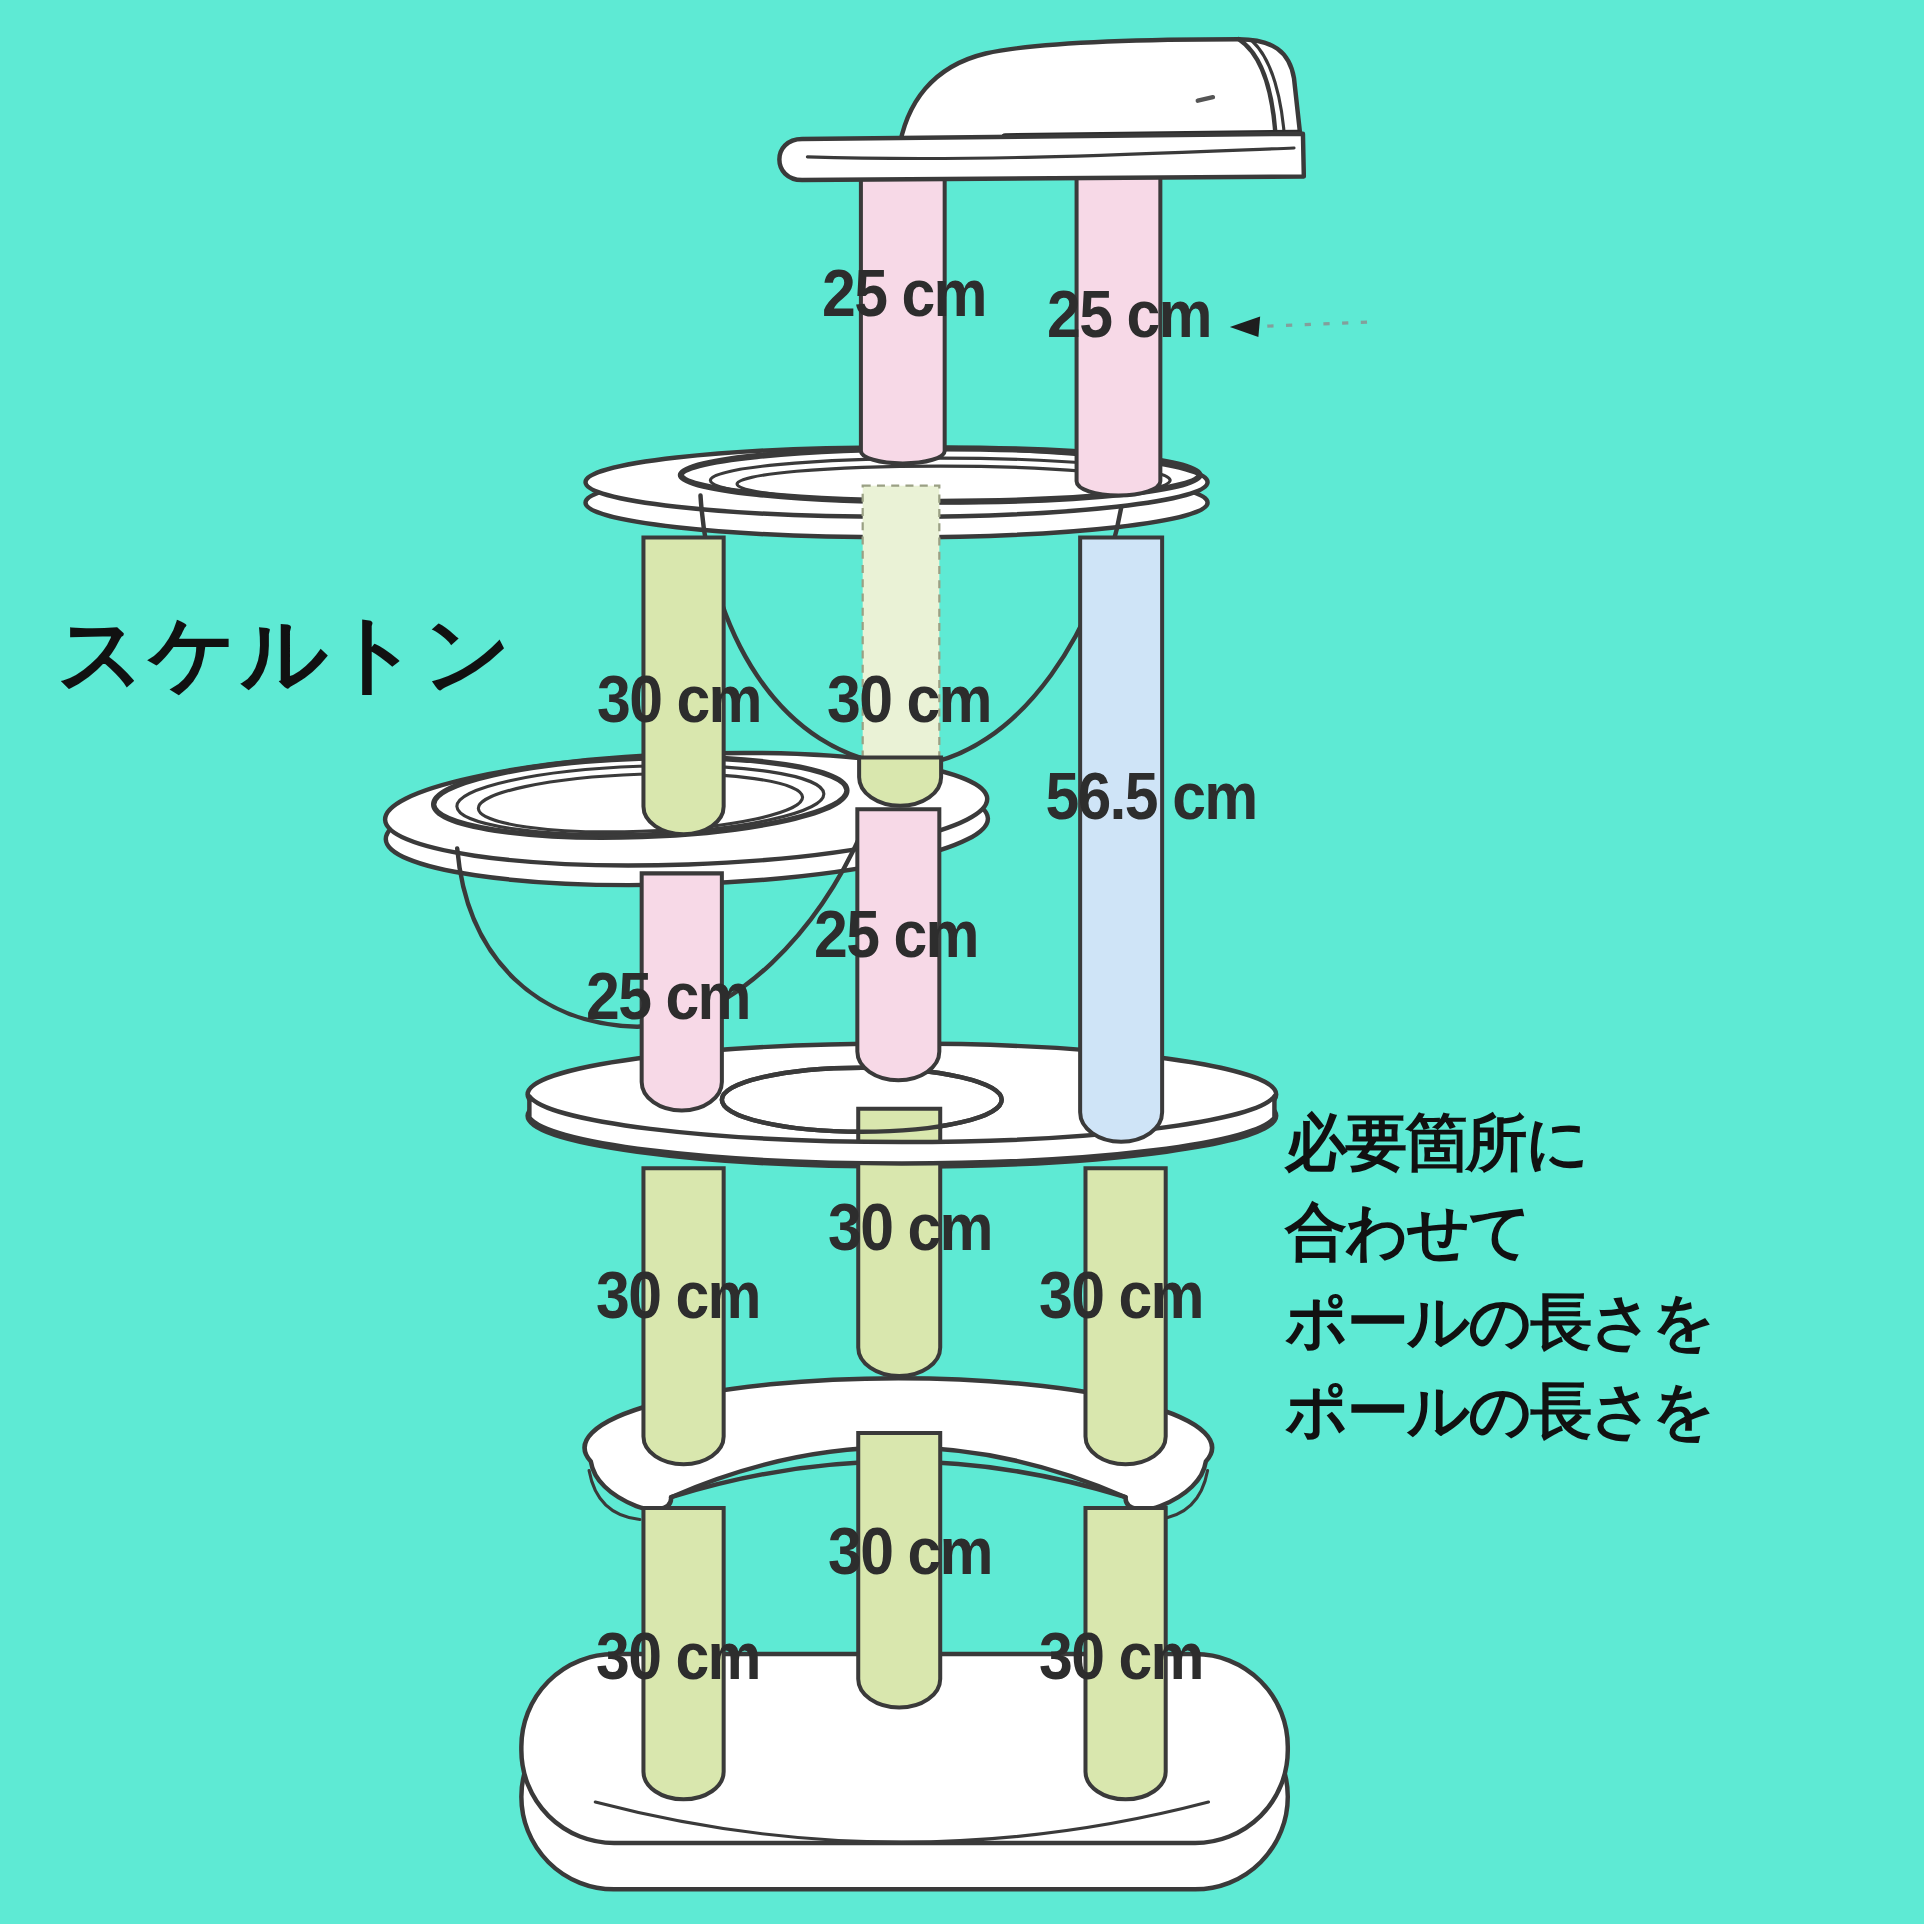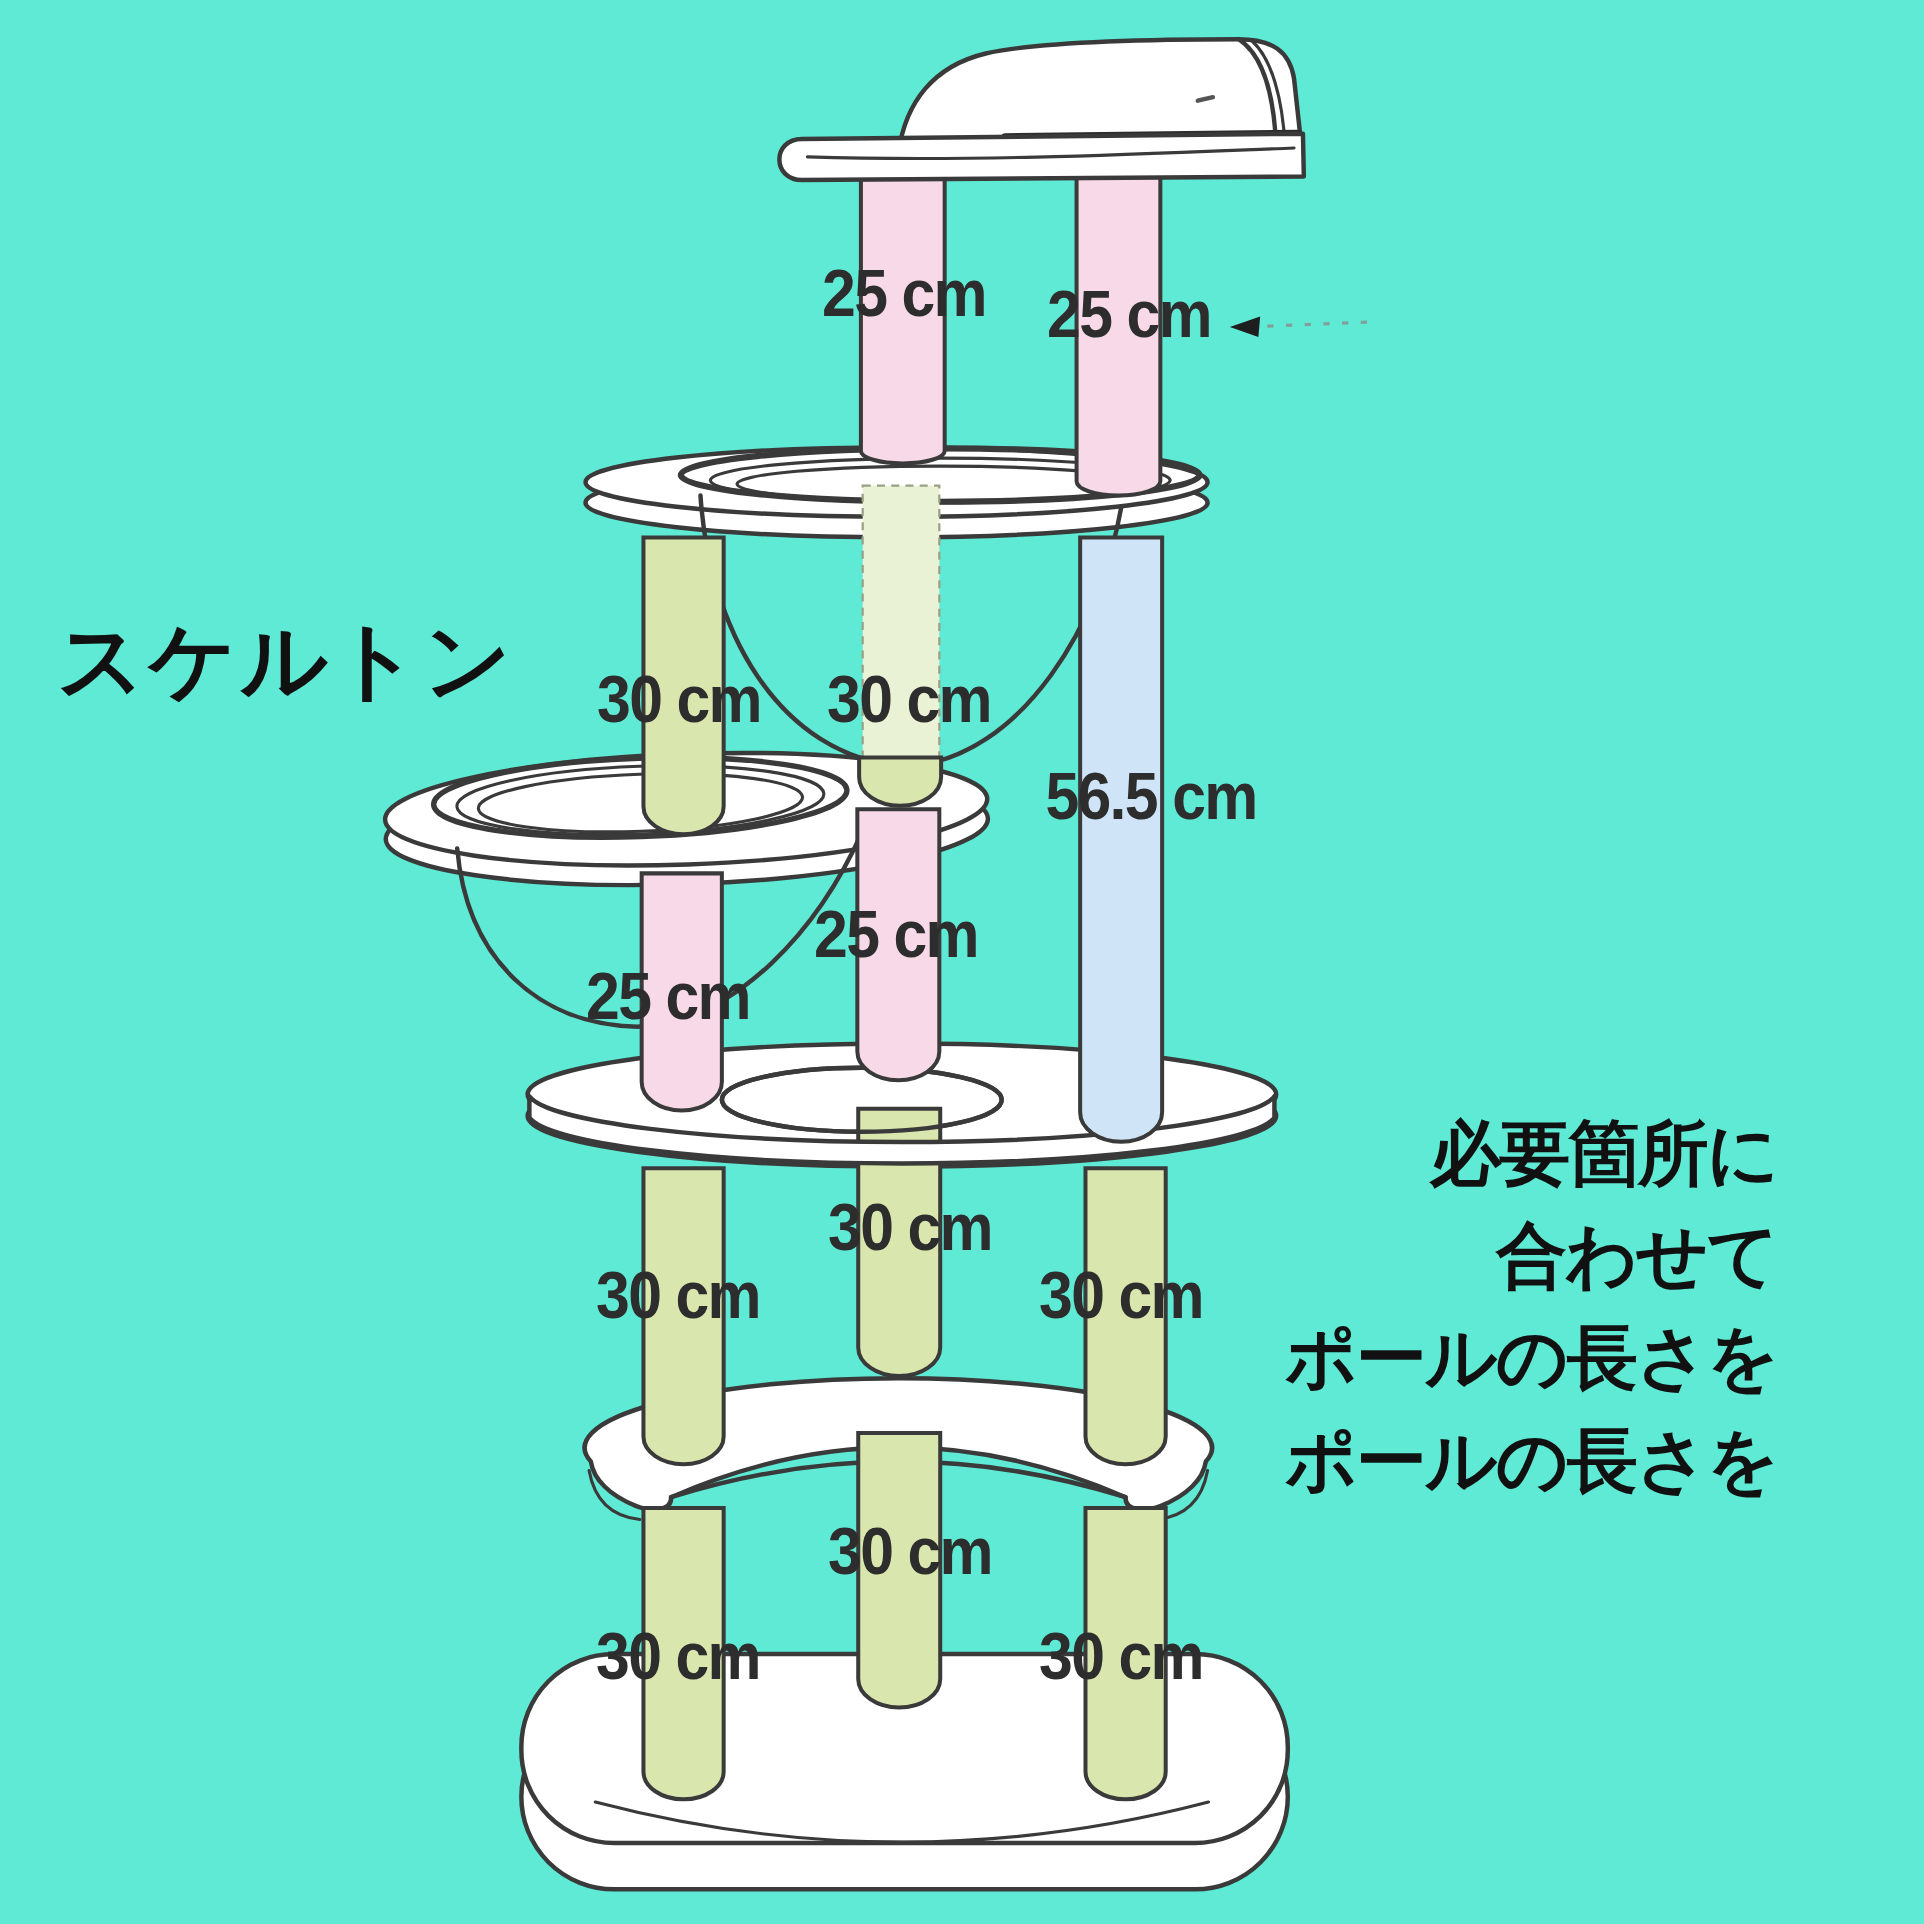--- a/index.html
+++ b/index.html
@@ -15,24 +15,24 @@
   .pole-green{fill:var(--pole-green,#d9e7ae);stroke:var(--outline,#3a3a3a);stroke-width:4.5;}
   .pole-blue{fill:var(--pole-blue,#cfe4f7);stroke:var(--outline,#3a3a3a);stroke-width:4.5;}
   .pole-glass{fill:var(--pole-green-glass,#eaf2d6);stroke:#9aa084;stroke-width:2.5;stroke-dasharray:9 7;}
 
   
   .m-label{position:absolute;transform:translate(-50%,-50%) scaleX(.92);
            font-size:66px;font-weight:600;letter-spacing:-1.8px;white-space:nowrap;
            color:var(--label-text,#2d2d2d);}
 
   
-  .caption{position:absolute;color:#111;font-family:Liberation Sans, sans-serif;
+  .caption{position:absolute;color:#111;font-family:Liberation Mono, monospace;
            font-weight:700;white-space:nowrap;}
   .caption-left{left:57px;top:595px;font-size:86px;line-height:1.52;letter-spacing:3.6px;}
-  .caption-right{left:1285px;top:1103px;font-size:71px;line-height:1.44;letter-spacing:-1.8px;text-align:right;}
+  .caption-right{left:1285px;top:1103px;font-size:62px;line-height:1.44;letter-spacing:-1.8px;}
 </style>
 </head>
 <body>
 
 <div class="stage">
 
   <svg width="1925" height="1925" viewBox="0 0 2160 2160">
 
     <g>
       <ellipse class="board" cx="1006" cy="564" rx="349" ry="39"></ellipse>

